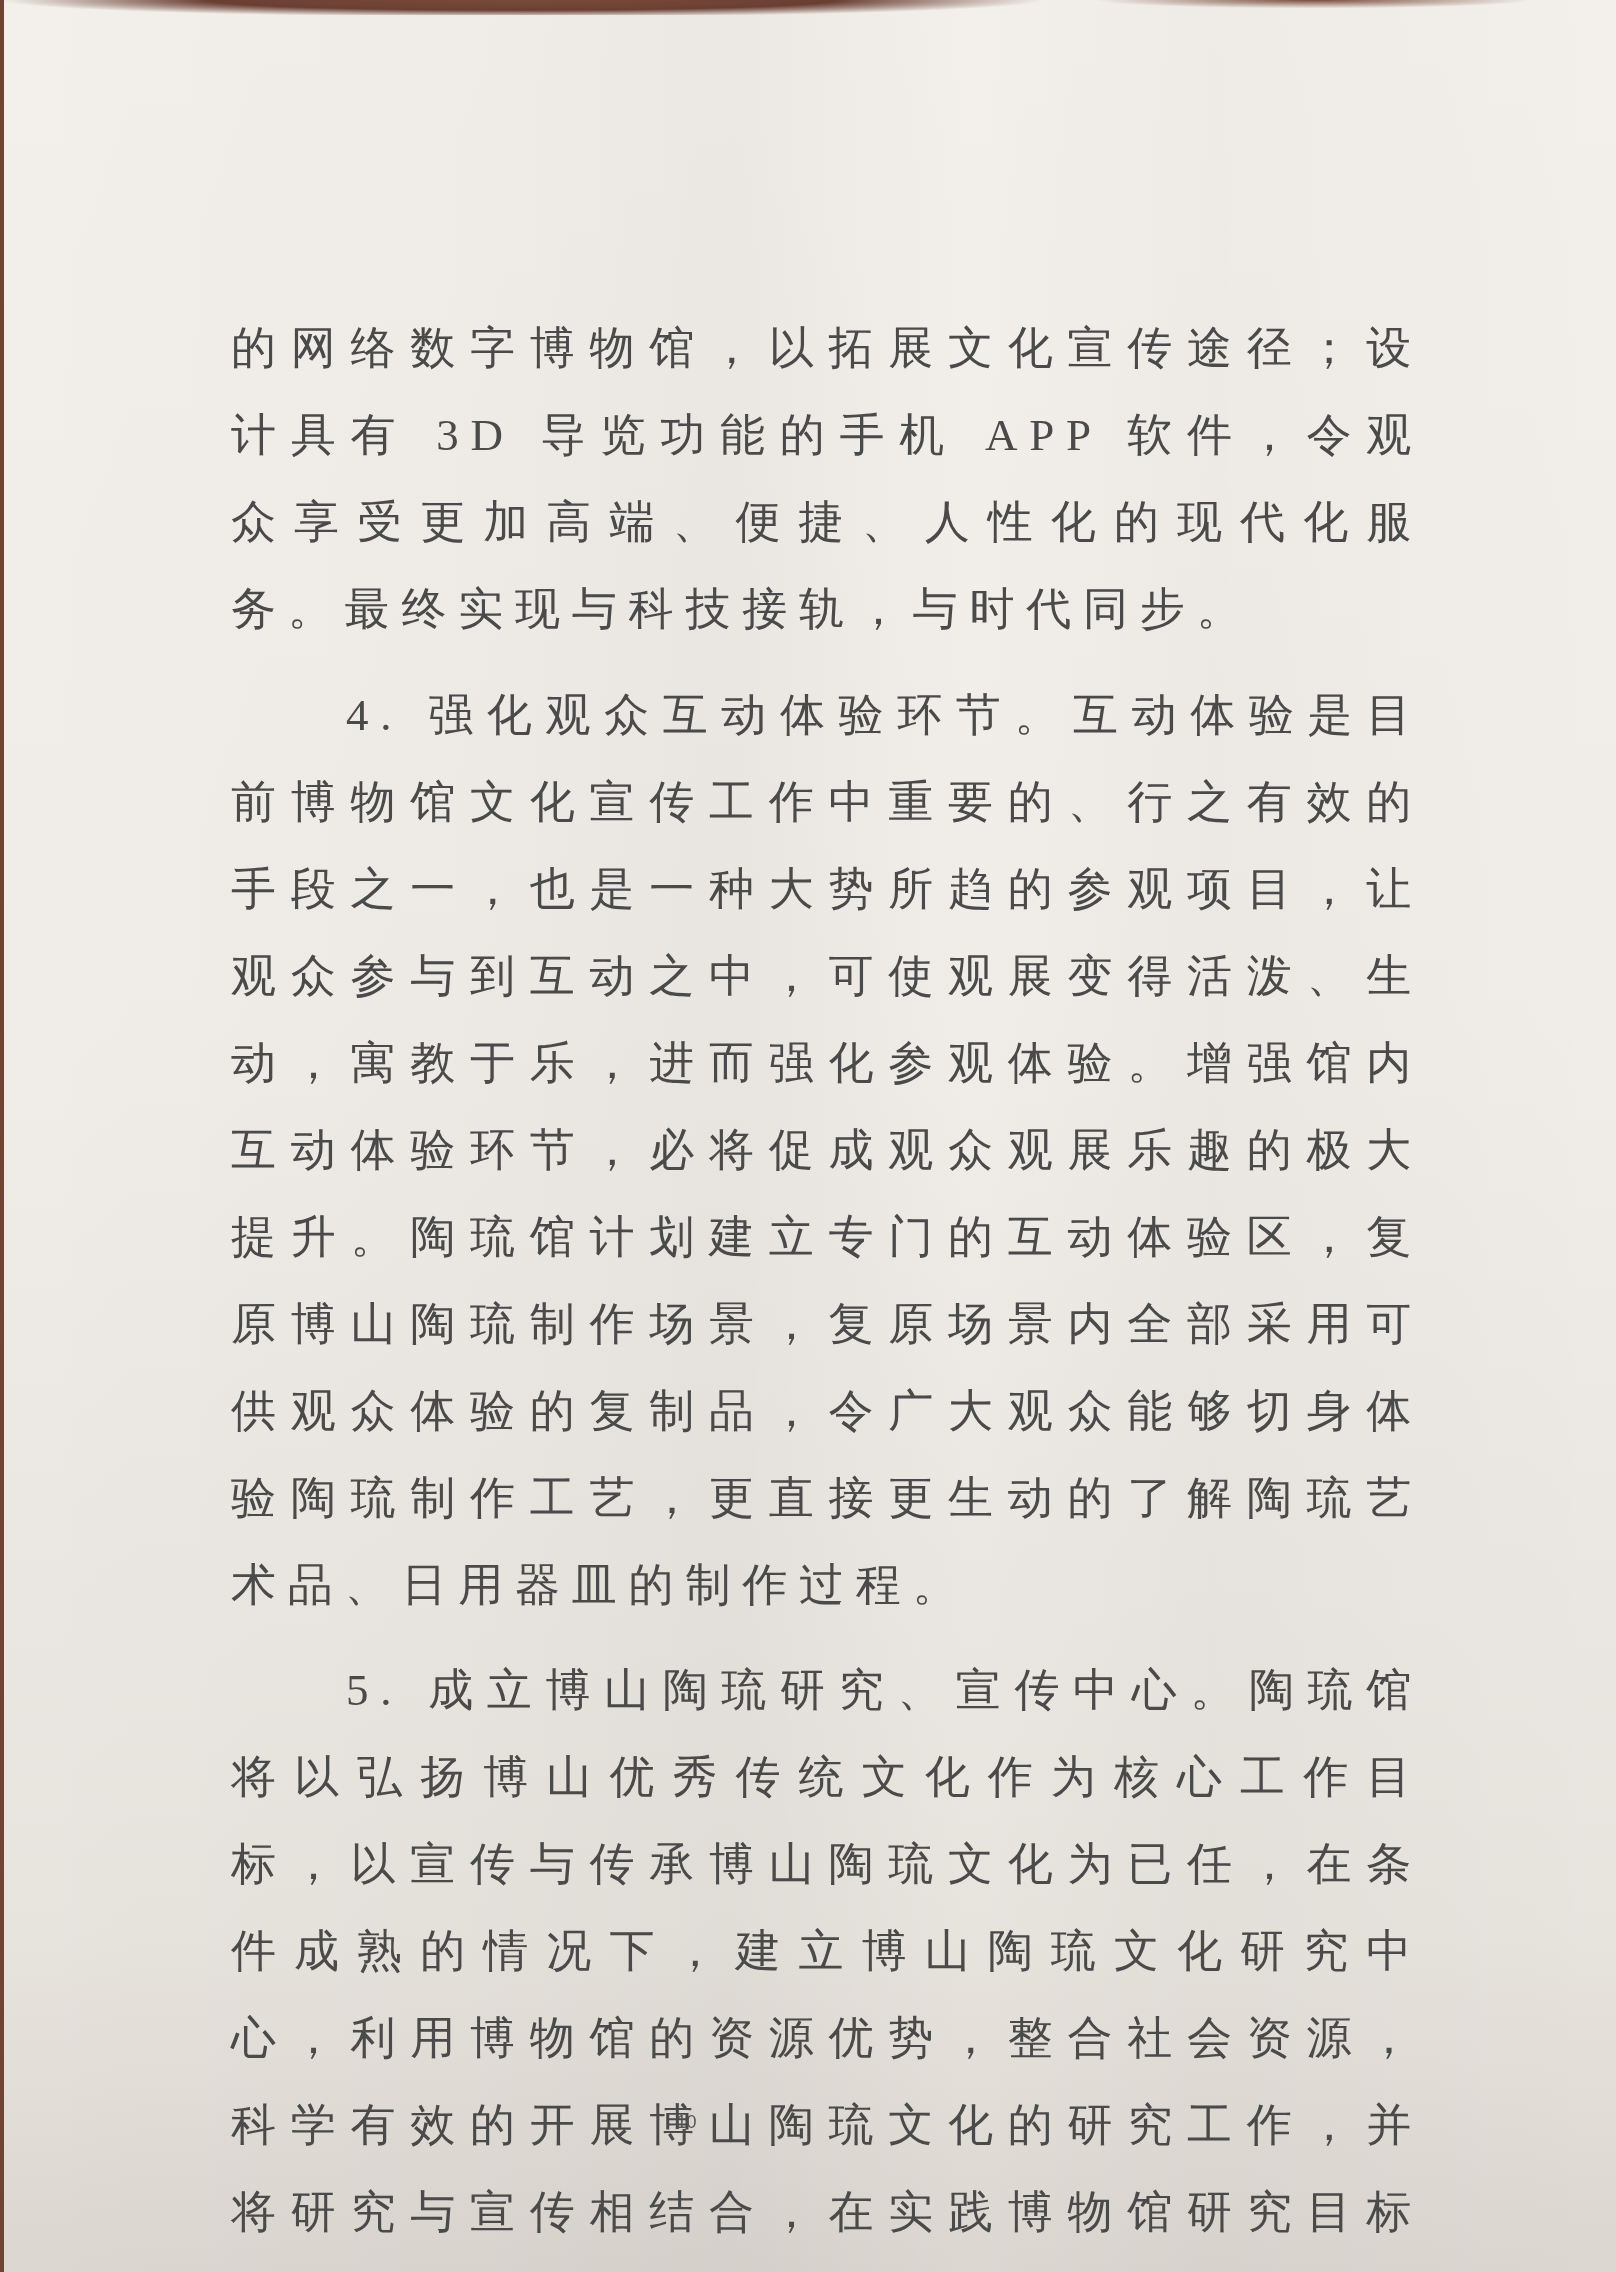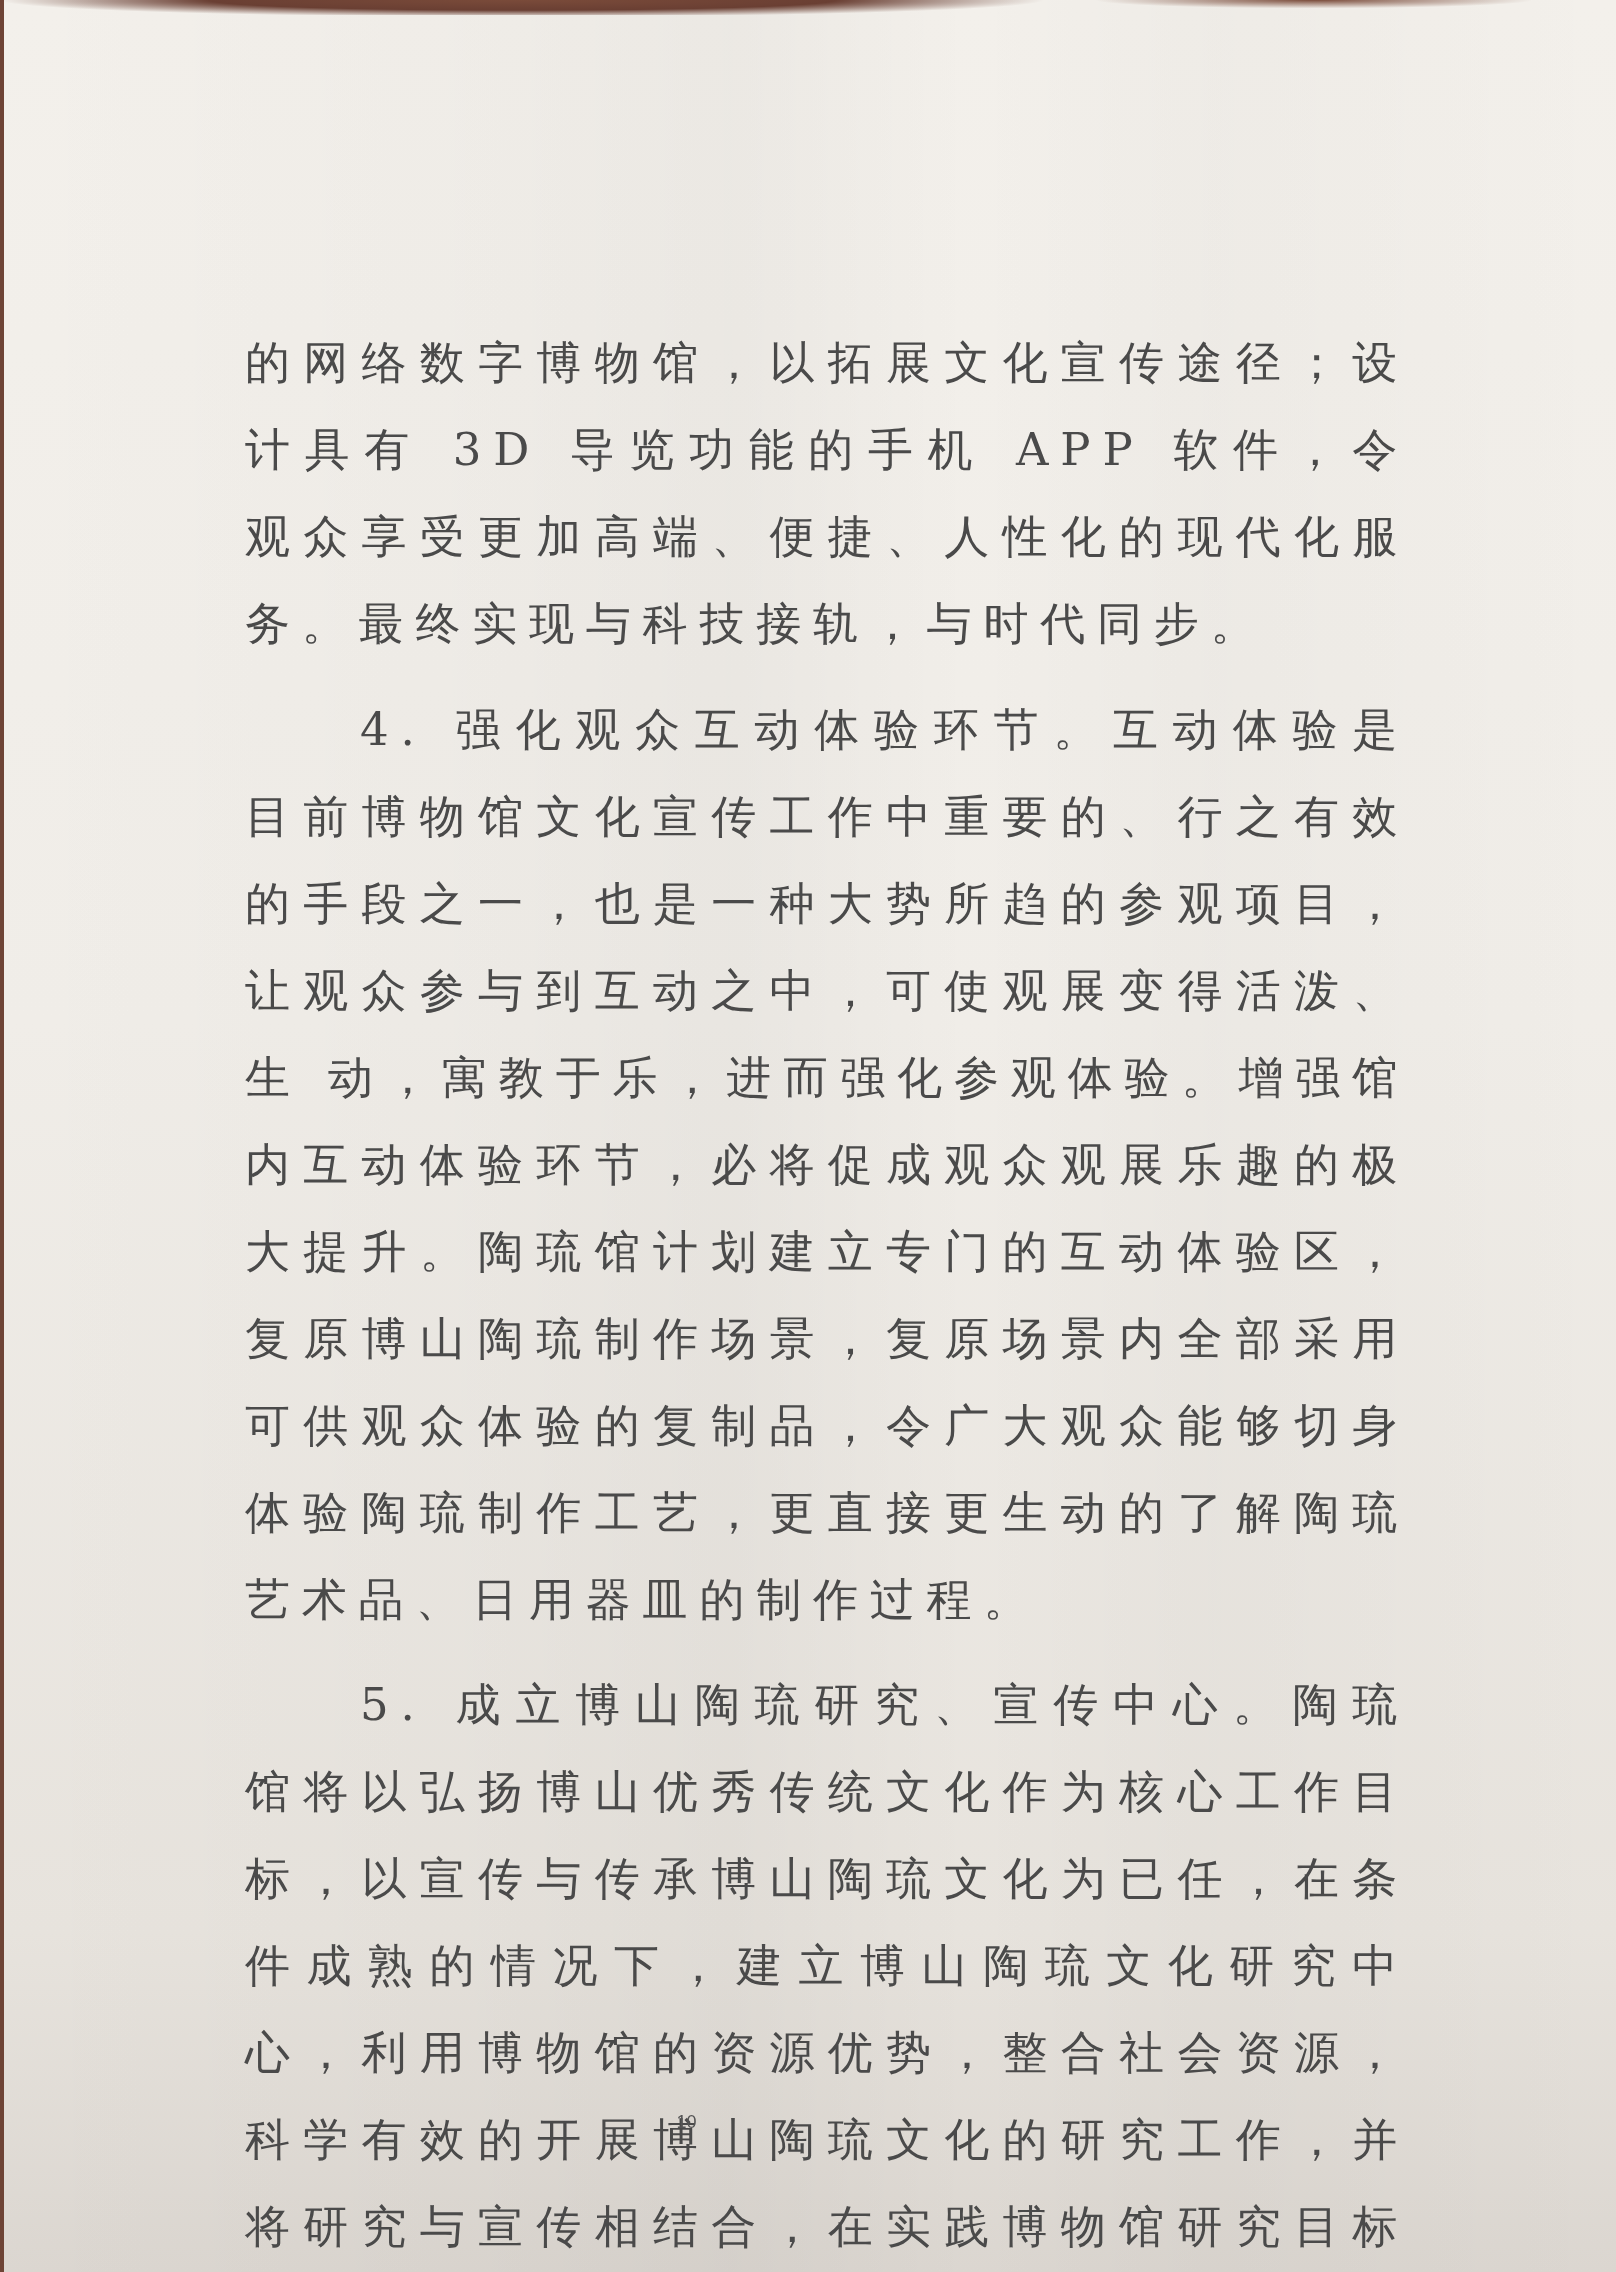--- a/index.html
+++ b/index.html
@@ -40,23 +40,24 @@
       position: absolute;
       left: 229px;
       top: 303px;
       width: 1196px;
       color: #4a4a4a;
       font-size: 45px;
       letter-spacing: 11.8px;
       line-height: 87px;
     }
     .para {
-      margin: 16px;
+      margin: 2px;
       text-align: justify;
       text-align-last: left;
+      font-family: Liberation Serif, serif;
     }
     .para + .para {
       margin-top: 18.5px;
     }
     .indent {
       text-indent: 115px;
     }
     .page-number {
       position: absolute;
       left: 0;

